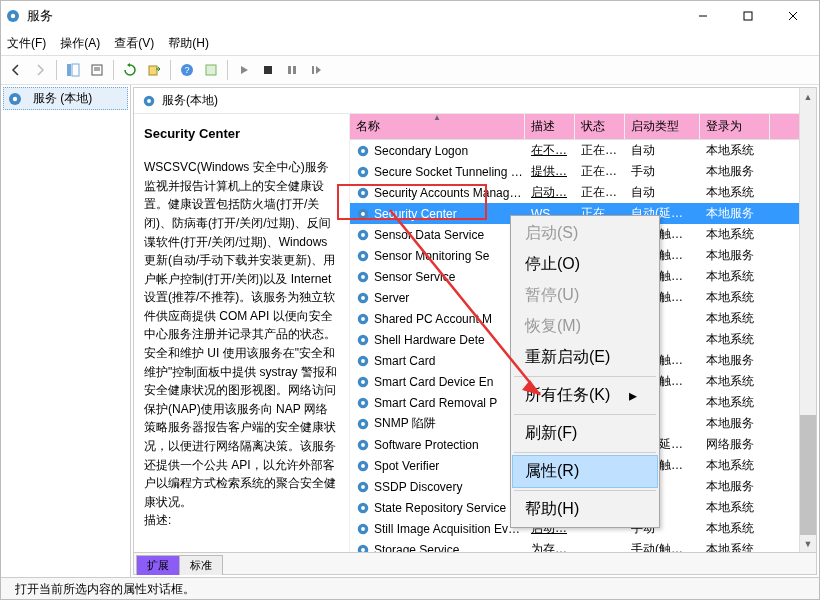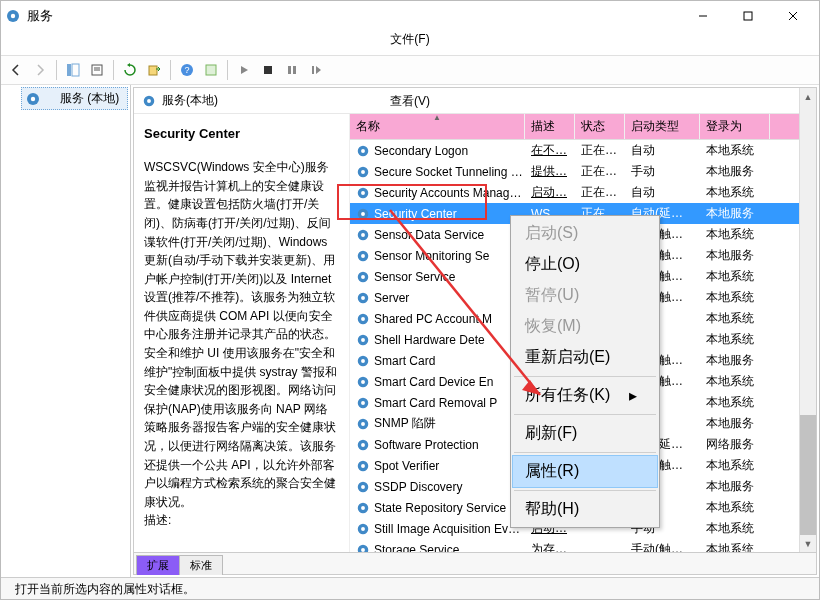--- a/index.html
+++ b/index.html
@@ -4,28 +4,28 @@
 <style>
 * { box-sizing: border-box; margin: 0; padding: 0; font-family: "Microsoft YaHei", "Segoe UI", sans-serif; }
 body { width: 820px; height: 600px; overflow: hidden; background: #fff; font-size: 12px; color: #000; position: relative; }
 .window { border: 1px solid #bbb; width: 820px; height: 600px; display: flex; flex-direction: column; }
 .titlebar { height: 30px; display: flex; align-items: center; padding: 0 4px; }
 .titlebar .ti { width: 16px; height: 16px; margin-right: 6px; }
 .titlebar .title { flex: 1; font-size: 13px; }
 .sysbtns { display: flex; }
 .sysbtn { width: 45px; height: 28px; display: flex; align-items: center; justify-content: center; font-size: 13px; font-family: sans-serif; }
 .sysbtn svg { width: 10px; height: 10px; }
-.menubar { height: 24px; display: flex; align-items: center; padding: 0 6px; gap: 14px; flex-direction: column; }
+.menubar { height: 24px; display: flex; align-items: center; padding: 0 6px; gap: 14px; }
 .menubar span { font-size: 12px; }
 .toolbar { height: 30px; border-top: 1px solid #e0e0e0; border-bottom: 1px solid #e0e0e0; display: flex; align-items: center; padding: 0 4px; gap: 2px; background: #fdfdfd; }
 .tbbtn { width: 22px; height: 22px; display: flex; align-items: center; justify-content: center; border: 1px solid transparent; }
 .tbsep { width: 1px; height: 20px; background: #ccc; margin: 0 3px; }
 .workarea { flex: 1; display: flex; min-height: 0; }
 .leftpane { width: 130px; border-right: 1px solid #ccc; background: #fff; padding: 2px; }
-.leftitem { display: flex; align-items: center; gap: 19px; padding: 2px 3px; background: #e6f0fa; border: 1px dotted #6ea6d8; margin-left: 18px; }
+.leftitem { display: flex; align-items: center; gap: 10px; padding: 2px 3px; background: #e6f0fa; border: 1px dotted #6ea6d8; }
 .leftitem .gear { width: 16px; height: 16px; }
 .rightpane { flex: 1; display: flex; flex-direction: column; border: 1px solid #ccc; margin: 2px; min-width: 0; position: relative; }
 .rheader { display: flex; align-items: center; padding: 4px 8px; border-bottom: 1px solid #e8e8e8; gap: 6px; }
 .rbody { flex: 1; display: flex; min-height: 0; }
 .detailcol { width: 215px; padding: 10px 10px; font-size: 12px; line-height: 1.55; }
 .detailcol .svc-title { font-weight: bold; margin-bottom: 14px; font-size: 13px; }
 .listcol { flex: 1; display: flex; flex-direction: column; border-left: 1px solid #eee; min-width: 0; }
 .listhdr { display: flex; border-bottom: 1px solid #e0e0e0; background: #f9a8d4; font-size: 12px; }
 .listhdr .col { padding: 4px 6px; border-right: 1px solid #f0f0f0; position: relative; }
 .col-name { width: 175px; }

